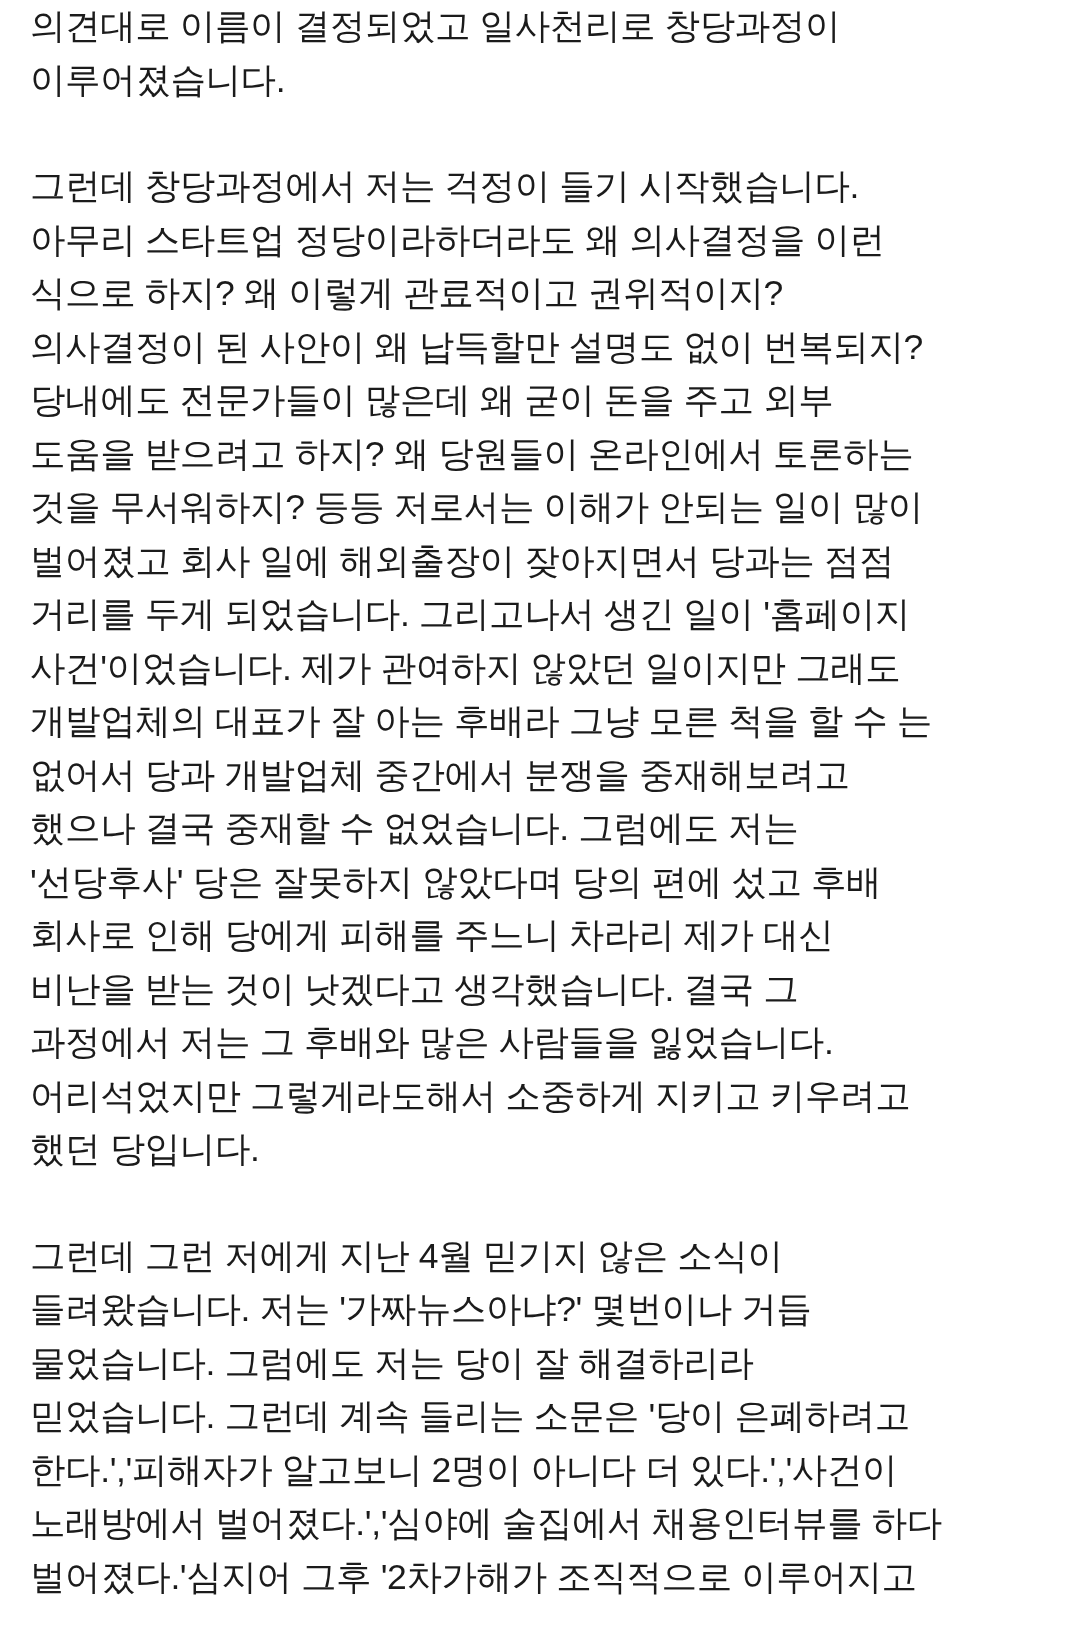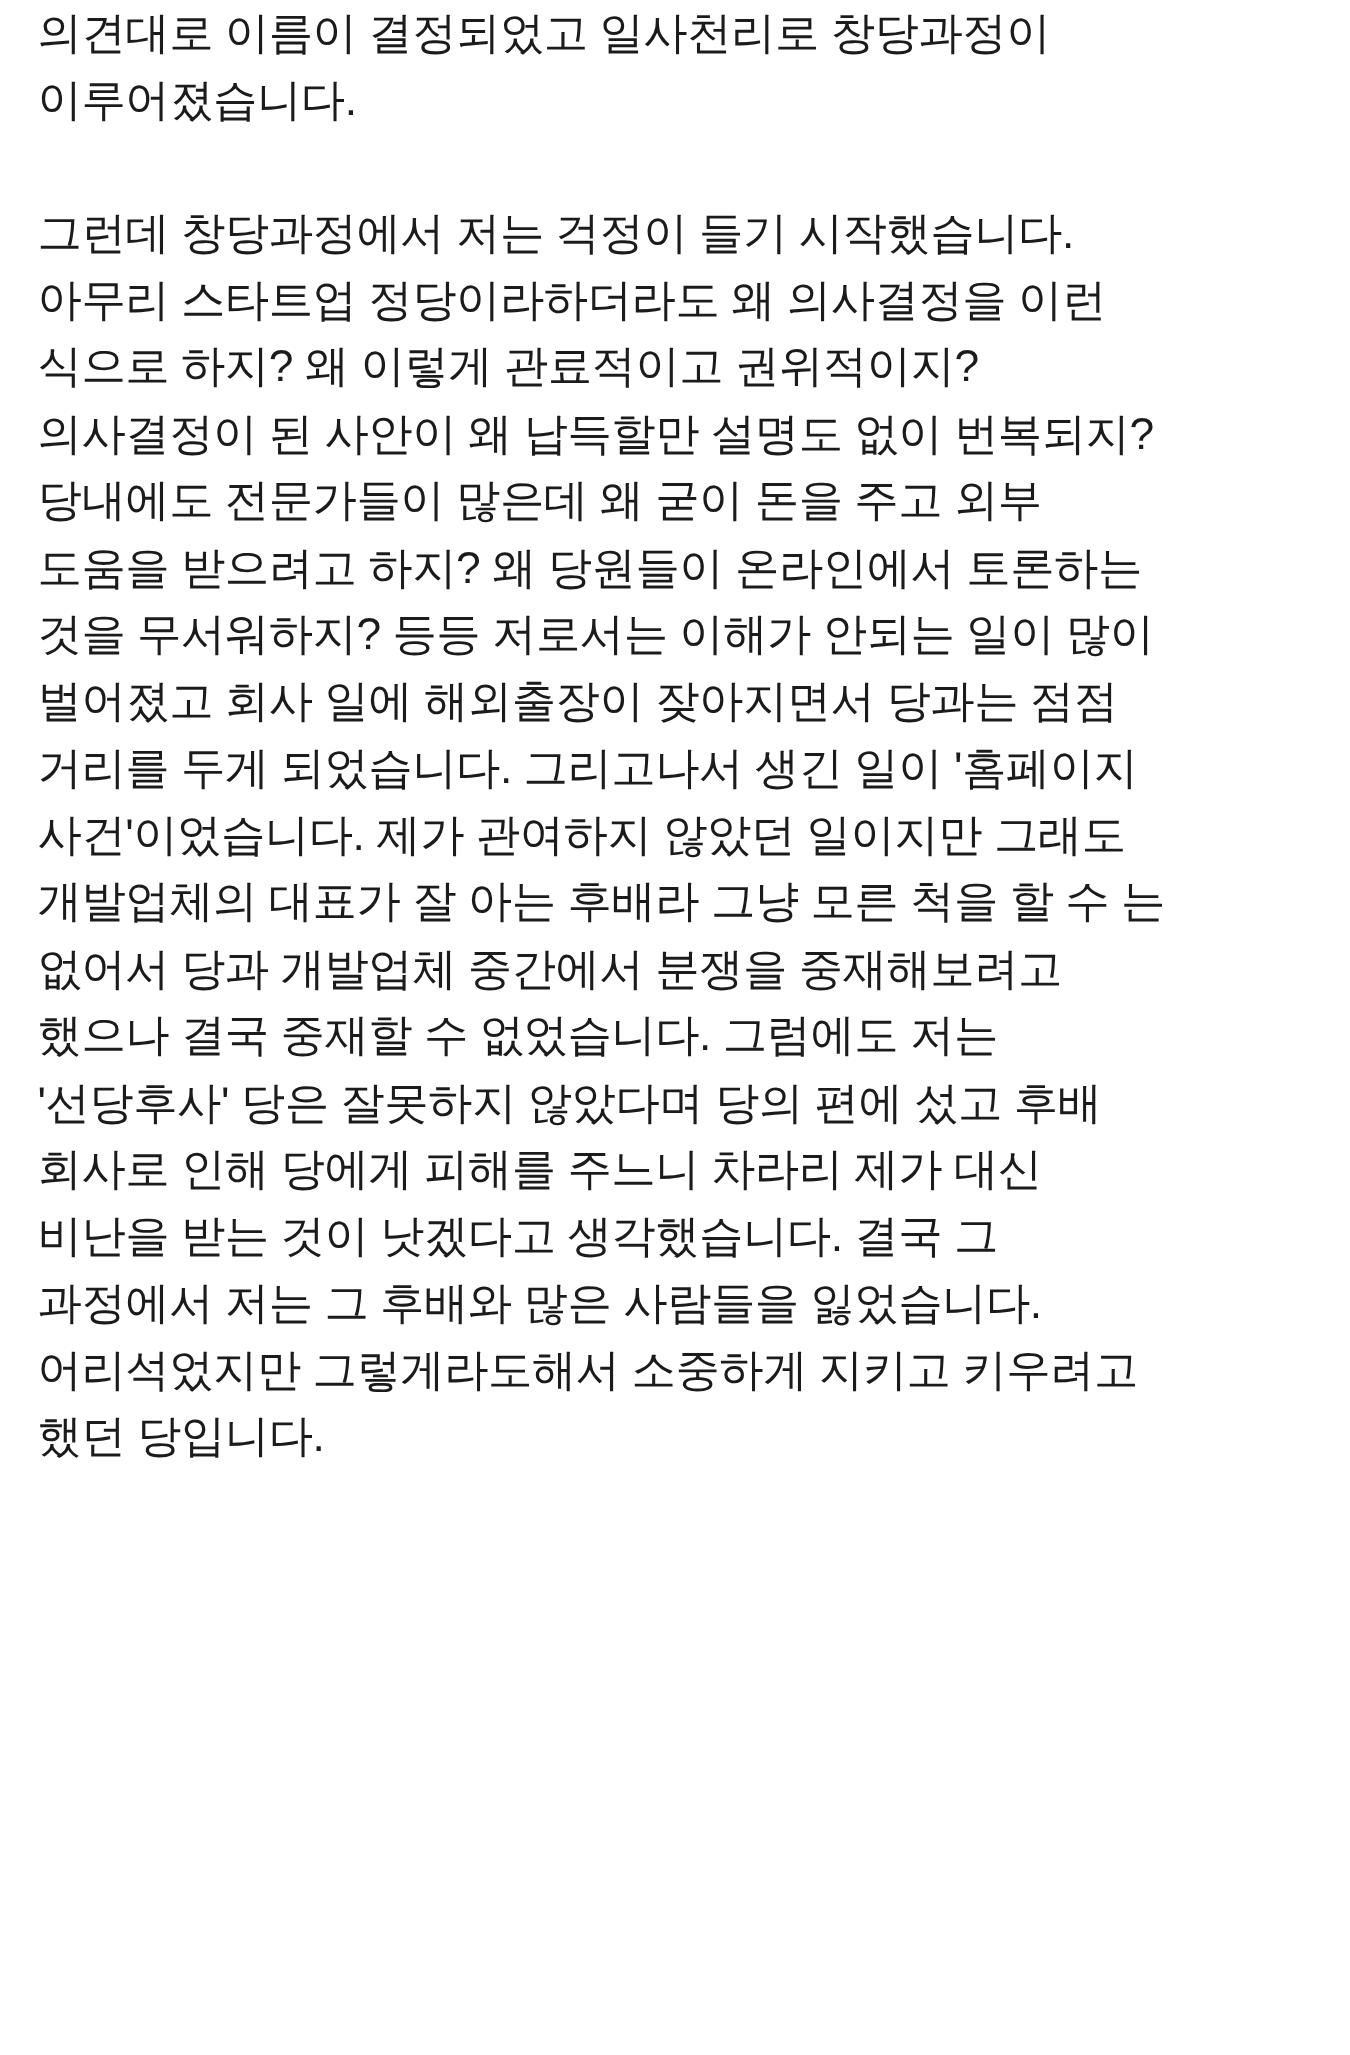--- a/index.html
+++ b/index.html
@@ -56,13 +56,20 @@
 개발업체의 대표가 잘 아는 후배라 그냥 모른 척을 할 수 는
 없어서 당과 개발업체 중간에서 분쟁을 중재해보려고
 했으나 결국 중재할 수 없었습니다. 그럼에도 저는
 '선당후사' 당은 잘못하지 않았다며 당의 편에 섰고 후배
 회사로 인해 당에게 피해를 주느니 차라리 제가 대신
 비난을 받는 것이 낫겠다고 생각했습니다. 결국 그
 과정에서 저는 그 후배와 많은 사람들을 잃었습니다.
 어리석었지만 그렇게라도해서 소중하게 지키고 키우려고
 했던 당입니다.</div>
   <div class="para-gap"></div>
+  <div class="para">그런데 그런 저에게 지난 4월 믿기지 않은 소식이
+들려왔습니다. 저는 '가짜뉴스아냐?' 몇번이나 거듭
+물었습니다. 그럼에도 저는 당이 잘 해결하리라
+믿었습니다. 그런데 계속 들리는 소문은 '당이 은폐하려고
+한다.','피해자가 알고보니 2명이 아니다 더 있다.','사건이
+노래방에서 벌어졌다.','심야에 술집에서 채용인터뷰를 하다
+벌어졌다.'심지어 그후 '2차가해가 조직적으로 이루어지고</div>
 </div>
 
 </body></html>

